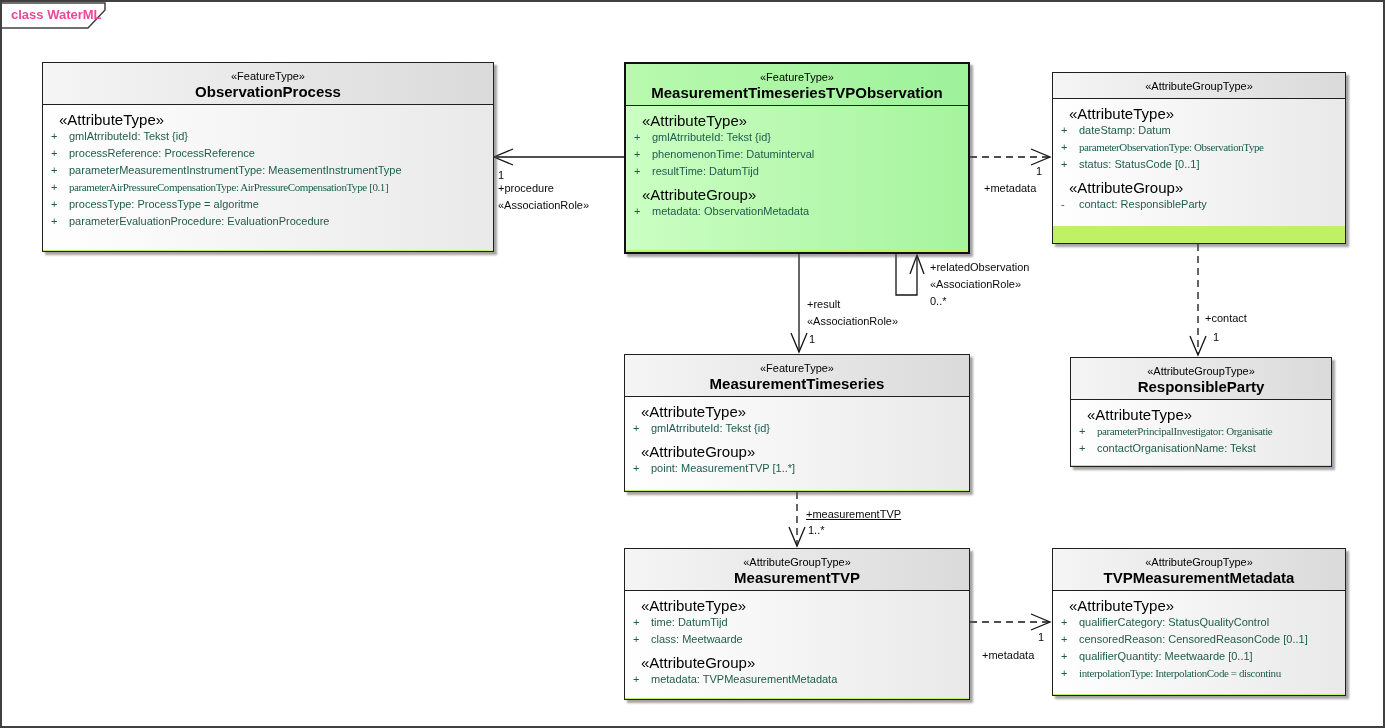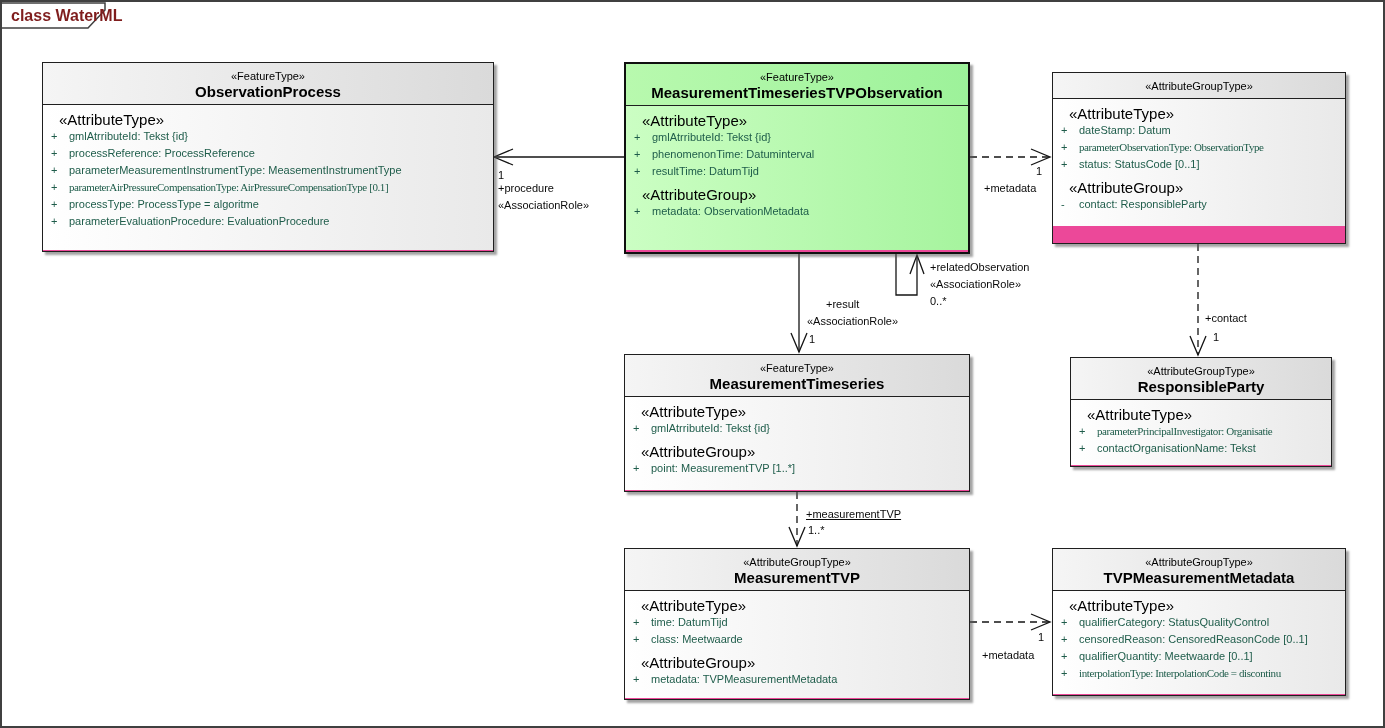--- a/index.html
+++ b/index.html
@@ -2,24 +2,24 @@
 <html><head>
 <meta charset="utf-8">
 <style>
   * { margin:0; padding:0; box-sizing:border-box; }
   body { background:#888; font-family:"Liberation Sans", sans-serif; }
   #canvas { position:relative; width:1385px; height:728px; background:#ffffff;
             border:2px solid #404040; overflow:hidden; }
 
   
   #frame-tab { position:absolute; left:0; top:0; width:112px; height:28px; }
-  #frame-tab-text { position:absolute; left:9px; top:5px; font-size:16px; font-weight:bold; color:#7f1d1d; white-space:nowrap; }
+  #frame-tab-text { position:absolute; left:9px; top:5px; font-size:13px; font-weight:bold; color:#ec4899; white-space:nowrap; }
 
   
-  .uml-class { position:absolute; border:1px solid #1f1f1f; background:#ec4899;
+  .uml-class { position:absolute; border:1px solid #1f1f1f; background:#bef264;
                box-shadow:3px 3px 2px rgba(90,90,90,0.55); }
   .uml-class.hl { border:2px solid #101010; }
   .uml-header { text-align:center; padding:5px 2px 4px 2px; line-height:16px;
                 background:linear-gradient(to right,#f5f5f5,#dadada);
                 border-bottom:1px solid #1f1f1f; }
   .hl .uml-header { background:linear-gradient(to right,#b8f9ae,#9df29a); }
   .uml-stereo { font-size:11px; color:#000; }
   .uml-name { font-size:15px; font-weight:bold; color:#000; }
   .uml-body { padding-top:6px; background:linear-gradient(to right,#ffffff,#e9e9e9); height:calc(100% - 43px); overflow:hidden; }
   .hl .uml-body { background:linear-gradient(to right,#cbfec3,#a6f49e); height:calc(100% - 44px); }
@@ -247,21 +247,21 @@
     </div>
   </div>
 
   <div class="clabel" style="left:496px; top:167px;">1</div>
   <div class="clabel" style="left:496px; top:180px;">+procedure</div>
   <div class="clabel" style="left:496px; top:197px;">«AssociationRole»</div>
 
   <div class="clabel r" style="left:1014px; top:163px; width:26px;">1</div>
   <div class="clabel" style="left:982px; top:180px;">+metadata</div>
 
-  <div class="clabel" style="left:824px; top:296px;text-align:center;">+result</div>
+  <div class="clabel" style="left:805px; top:296px;text-align:center;">+result</div>
   <div class="clabel" style="left:805px; top:313px;">«AssociationRole»</div>
   <div class="clabel" style="left:807px; top:331px;">1</div>
 
   <div class="clabel" style="left:928px; top:259px;">+relatedObservation</div>
   <div class="clabel" style="left:928px; top:276px;">«AssociationRole»</div>
   <div class="clabel" style="left:928px; top:293px;">0..*</div>
 
   <div class="clabel" style="left:1203px; top:310px;">+contact</div>
   <div class="clabel" style="left:1211px; top:329px;">1</div>
 

